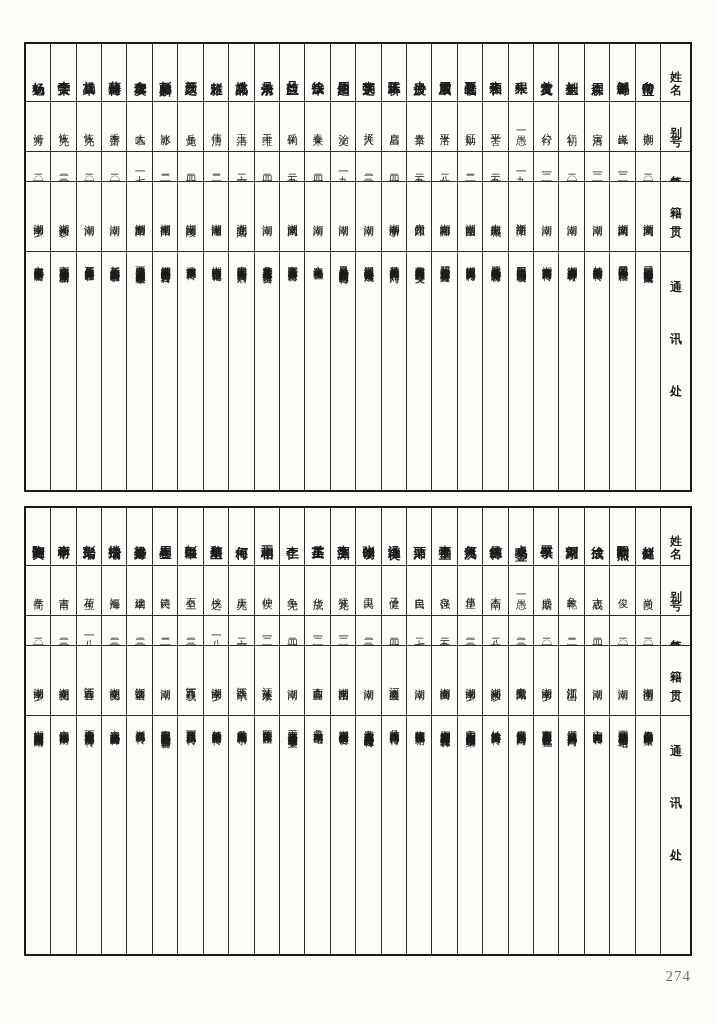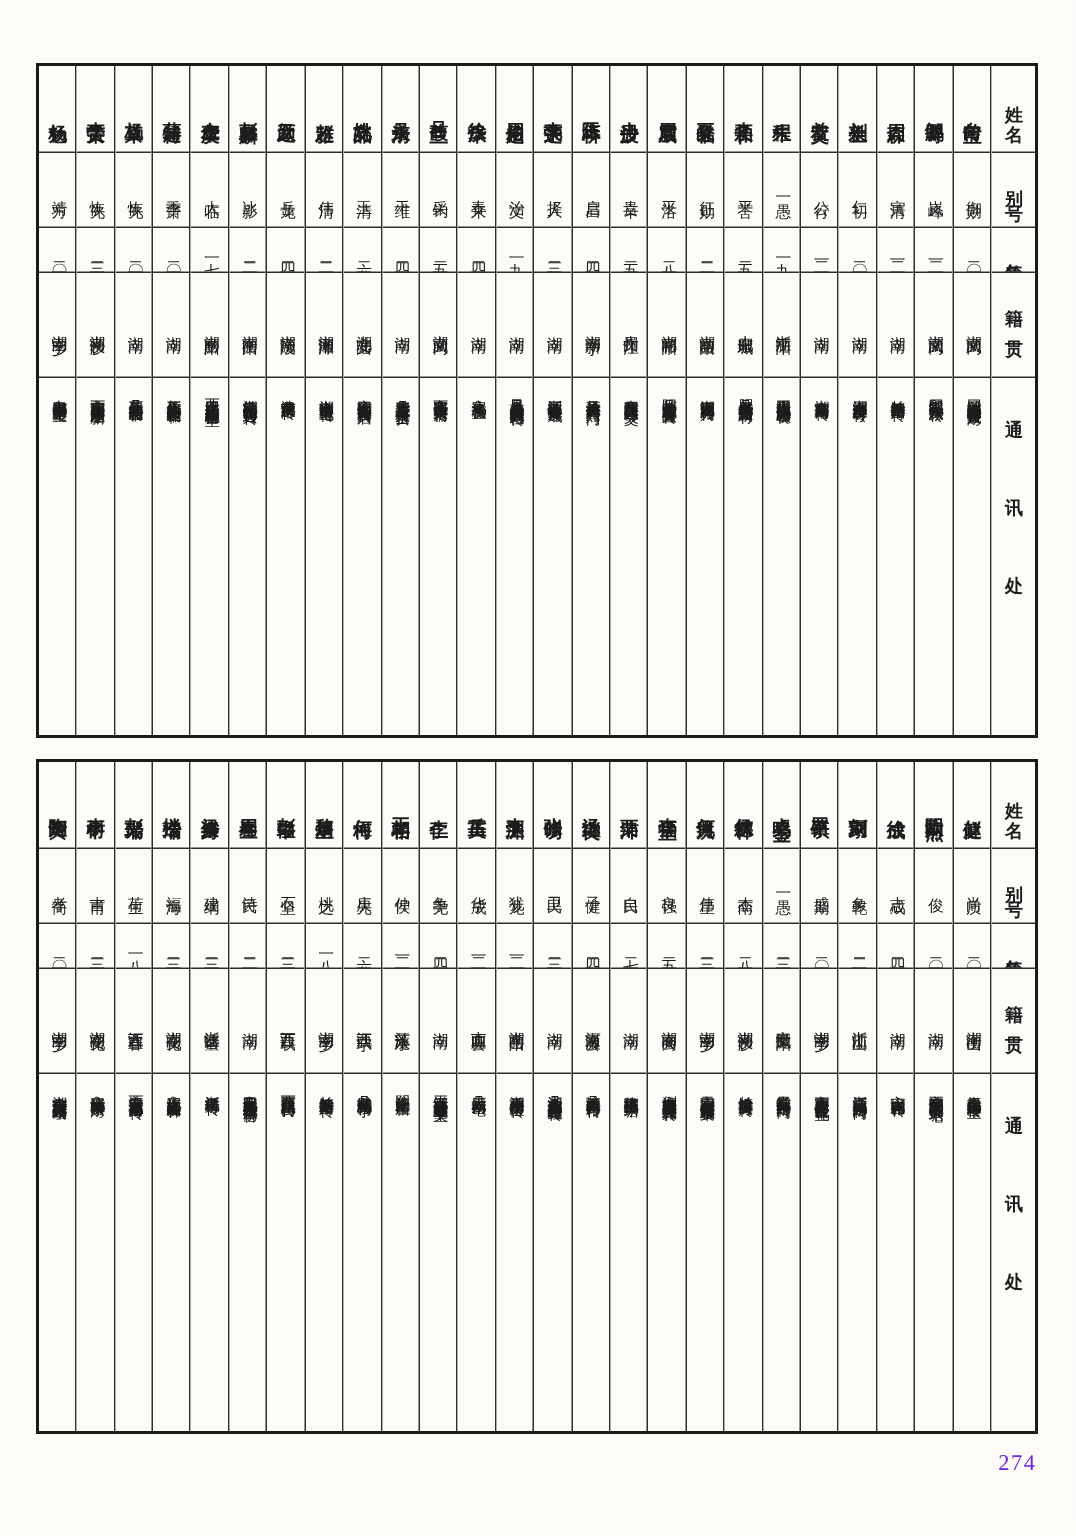--- a/index.html
+++ b/index.html
@@ -68,21 +68,21 @@
   .hcol .c-age    > span { letter-spacing:2px; }
   .hcol .c-native > span { letter-spacing:20px; }
   .hcol .c-addr          { padding-top:18px; }
   .hcol .c-addr   > span { letter-spacing:52px; height:auto; line-height:normal; }
 
   .page-number {
     position:absolute;
     right:26px; top:968px;
     font-size:15px;
     letter-spacing:1px;
-    color:#6d28d9;
+    color:#737373;
   }
 </style>
 </head>
 <body>
 
 <div class="page">
 
   <section class="table-section" id="section-top">
   <div class="col hcol">
     <div class="cell c-name">

